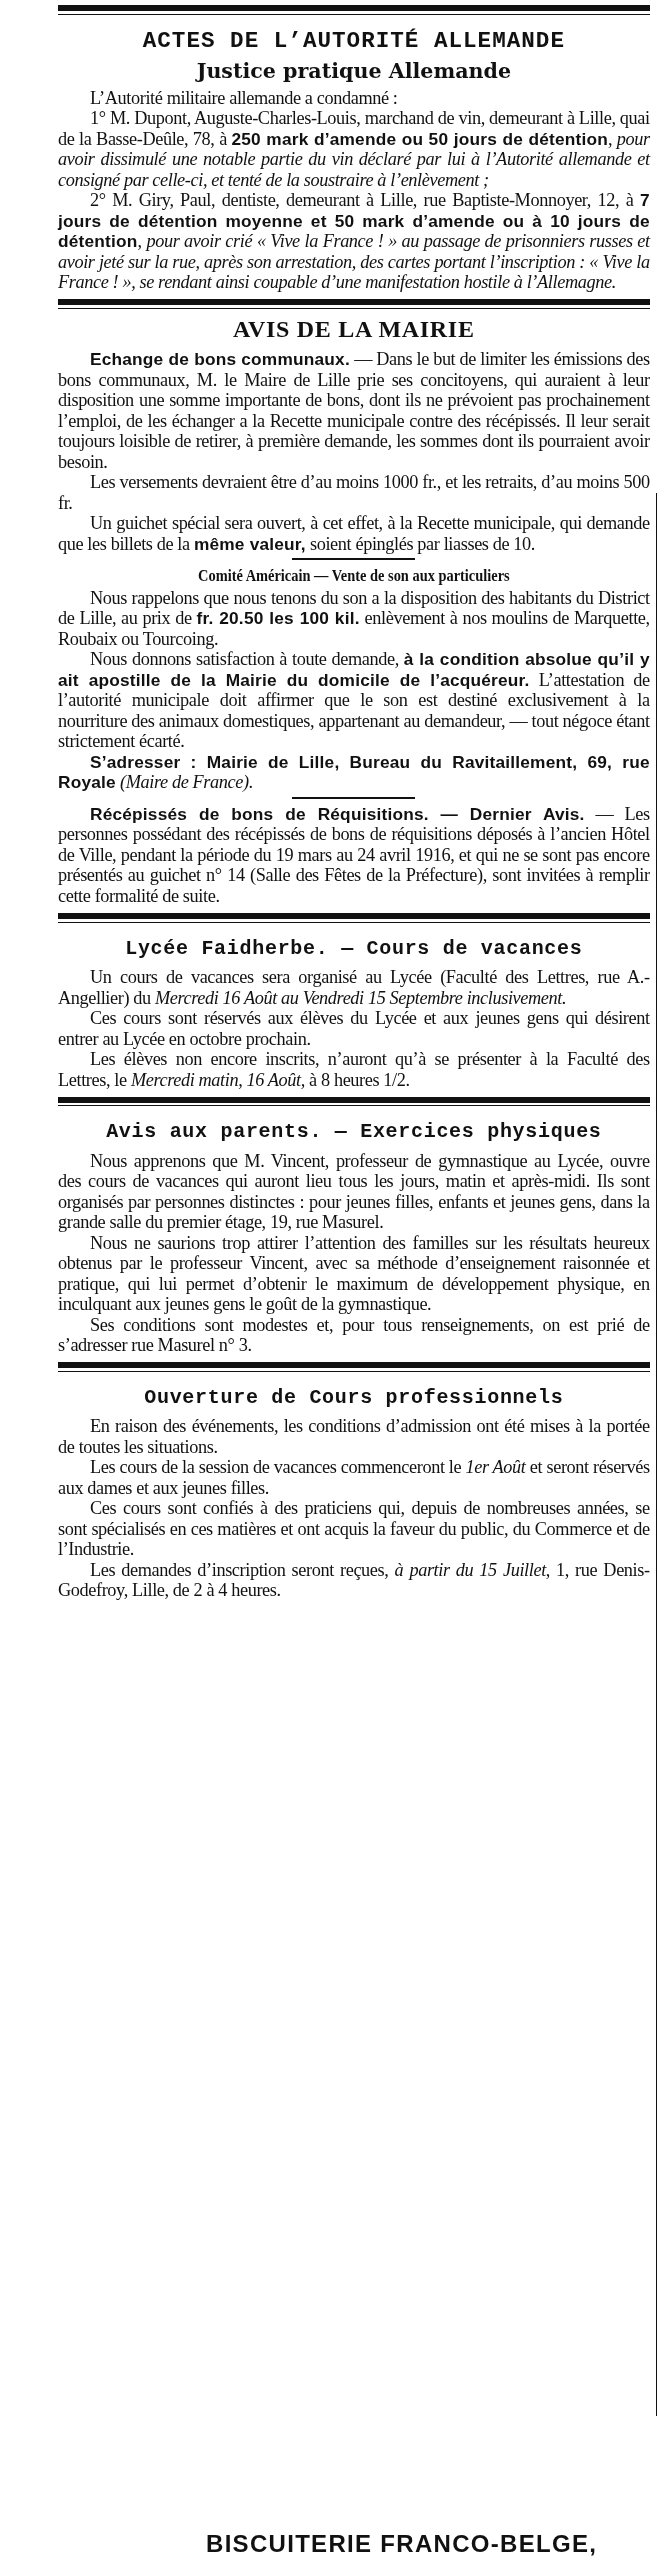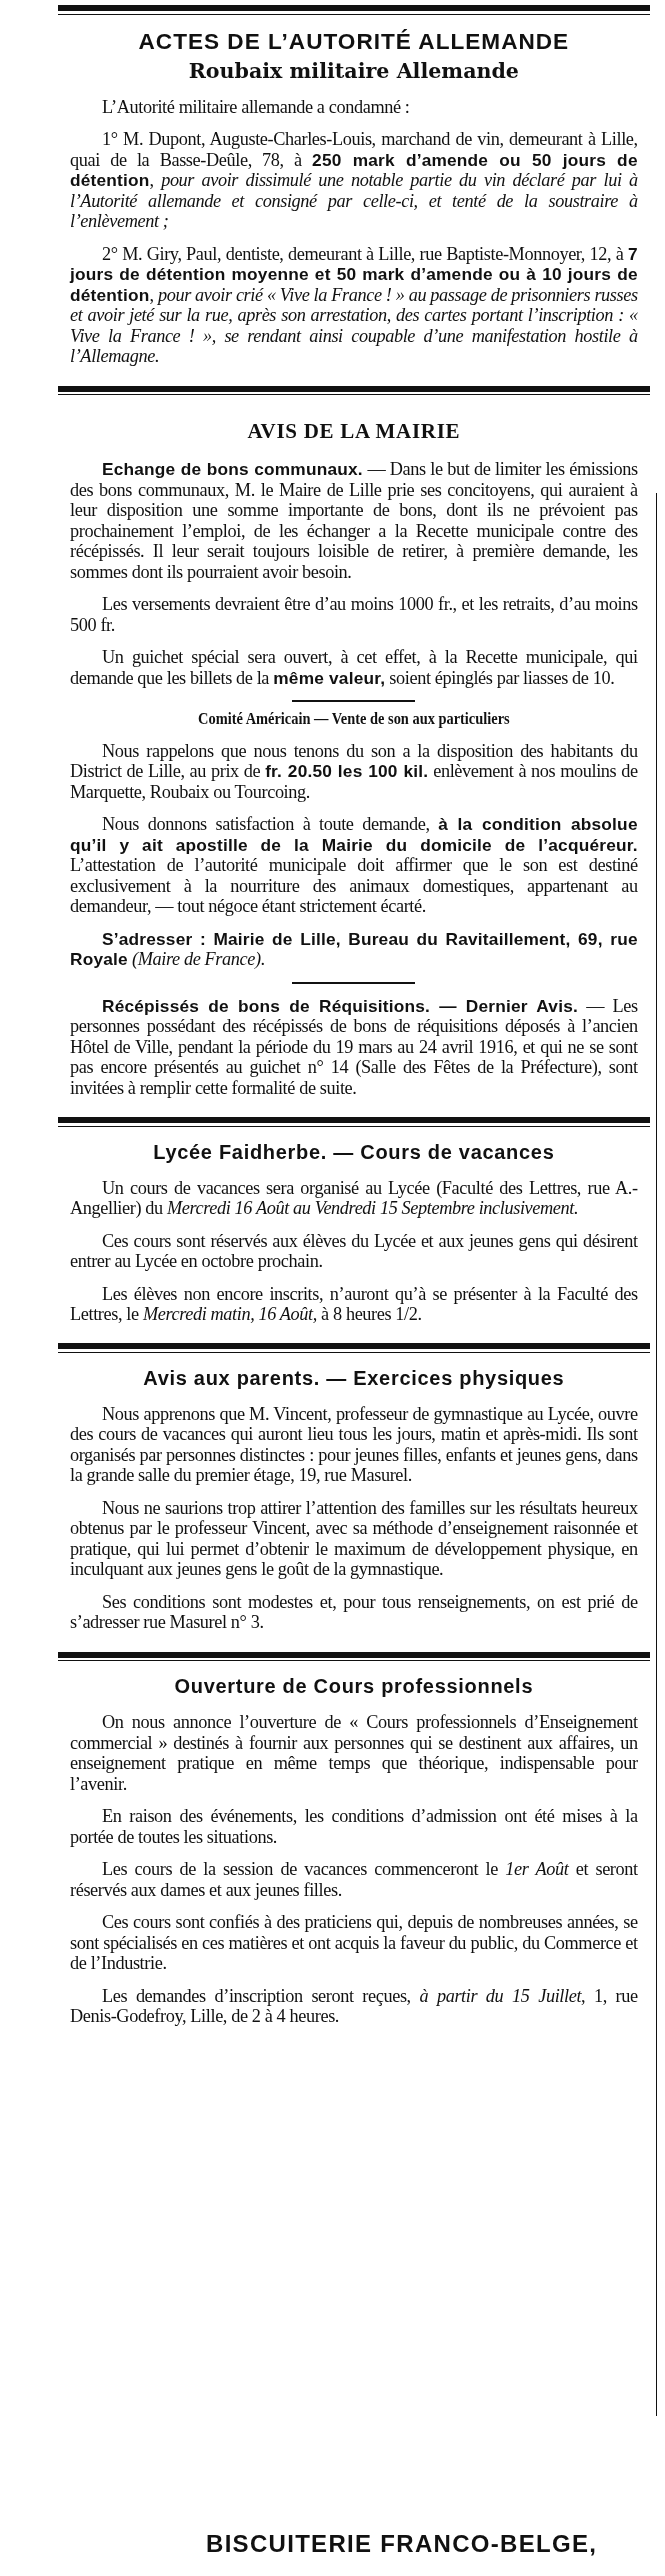--- a/index.html
+++ b/index.html
@@ -5,52 +5,52 @@
   html, body { margin: 0; padding: 0; background: #ffffff; }
   body { width: 666px; height: 2576px; position: relative; overflow: hidden; color: #111; }
   .col {
     position: absolute; left: 58px; top: 5.3px; width: 601px;
   }
   .col-inner { padding-right: 9.3px; }
   .vline { position: absolute; left: 656px; width: 1.3px; background: #111; }
   .rule-double { height: 6.7px; border-top: 6px solid #111; border-bottom: 1.3px solid #111; height: 2.7px; margin: 0; }
   .rule-short { width: 123px; height: 2px; background: #111; margin: 4px auto 5.3px auto; }
   .h-sans {
-    font-family: Liberation Sans, sans-serif; font-weight: bold; text-align: center;
+    font-family: Liberation Mono, monospace; font-weight: bold; text-align: center;
     letter-spacing: 0.7px; transform-origin: center;
   }
   .h-big { font-size: 22.6px; margin: 13.3px 0 2.7px 0; line-height: 27px; letter-spacing: 1px; }
   .h-serif-big { font-family: "DejaVu Serif", serif; font-weight: bold; text-align: center; font-size: 20.6px; line-height: 27px; margin: 0 0 2.7px 0; }
-  .h-serif-caps { font-family: "Liberation Serif", serif; font-weight: bold; text-align: center; font-size: 21px; line-height: 32px; margin: 20px 0 4px 0; letter-spacing: 0.7px; }
+  .h-serif-caps { font-family: "Liberation Serif", serif; font-weight: bold; text-align: center; font-size: 24px; line-height: 32px; margin: 4px 0 4px 0; letter-spacing: 0.7px; }
   .h-sub { font-size: 20px; line-height: 27px; margin: 12px 0 5.3px 0; }
   .h-small-serif { font-family: "Liberation Serif", serif; font-weight: bold; text-align: center; font-size: 16px; line-height: 21px; margin: 1.3px 0 1.3px 0; transform: scaleX(0.9); }
   p {
     font-family: "Liberation Serif", serif; font-size: 18.3px; line-height: 20.5px;
-    margin: 12px; text-align: justify; text-indent: 32px; letter-spacing: -0.4px;
+    margin: 0; text-align: justify; text-indent: 32px; letter-spacing: -0.4px;
     hyphens: manual;
   }
   b.s, .s { font-family: "Liberation Sans", sans-serif; font-weight: bold; letter-spacing: 0.2px; font-size: 17.3px; }
   i { font-style: italic; }
   .footer-title {
     position: absolute; left: 206px; top: 2530px; width: 466px;
     font-family: "Liberation Sans", sans-serif; font-weight: bold; font-size: 24px; letter-spacing: 1.3px; white-space: nowrap;
   }
   .gap { height: 6.7px; }
 </style>
 </head>
 <body>
 
 <div class="vline" style="top:493px; height:1923px;"></div>
 
 <div class="col">
  <div class="col-inner">
 
   <div class="rule-double"></div>
   <div class="h-sans h-big">ACTES DE L’AUTORITÉ ALLEMANDE</div>
-  <div class="h-serif-big">Roubaix militaire Allemande</div>
+  <div class="h-serif-big">Justice pratique Allemande</div>
   <p><span>L’Autorité militaire allemande a condamné :</span></p>
   <p><span>1° M. Dupont, Auguste-Charles-Louis, marchand de vin, demeurant à Lille, quai de la Basse-Deûle, 78, à </span><b class="s">250 mark d’amende ou 50 jours de détention</b><span>, </span><i>pour avoir dissimulé une notable partie du vin déclaré par lui à l’Autorité allemande et consigné par celle-ci, et tenté de la soustraire à l’enlèvement ;</i></p>
   <p><span>2° M. Giry, Paul, dentiste, demeurant à Lille, rue Baptiste-Monnoyer, 12, à </span><b class="s">7 jours de détention moyenne et 50 mark d’amende ou à 10 jours de détention</b><span>, </span><i>pour avoir crié « Vive la France ! » au passage de prisonniers russes et avoir jeté sur la rue, après son arrestation, des cartes portant l’inscription : « Vive la France ! », se rendant ainsi coupable d’une manifestation hostile à l’Allemagne.</i></p>
 
   <div class="gap"></div>
 
   <div class="rule-double"></div>
   <div class="h-serif-caps">AVIS DE LA MAIRIE</div>
   <p><b class="s">Echange de bons communaux.</b><span> — Dans le but de limiter les émissions des bons communaux, M. le Maire de Lille prie ses concitoyens, qui auraient à leur disposition une somme importante de bons, dont ils ne prévoient pas prochainement l’emploi, de les échanger a la Recette municipale contre des récépissés. Il leur serait toujours loisible de retirer, à première demande, les sommes dont ils pourraient avoir besoin.</span></p>
   <p>Les versements devraient être d’au moins 1000 fr., et les retraits, d’au moins 500 fr.</p>
@@ -78,21 +78,20 @@
   <div class="rule-double"></div>
   <div class="h-sans h-sub">Avis aux parents. — Exercices physiques</div>
   <p>Nous apprenons que M. Vincent, professeur de gymnastique au Lycée, ouvre des cours de vacances qui auront lieu tous les jours, matin et après-midi. Ils sont organisés par personnes distinctes : pour jeunes filles, enfants et jeunes gens, dans la grande salle du premier étage, 19, rue Masurel.</p>
   <p>Nous ne saurions trop attirer l’attention des familles sur les résultats heureux obtenus par le professeur Vincent, avec sa méthode d’enseignement raisonnée et pratique, qui lui permet d’obtenir le maximum de développement physique, en inculquant aux jeunes gens le goût de la gymnastique.</p>
   <p>Ses conditions sont modestes et, pour tous renseignements, on est prié de s’adresser rue Masurel n° 3.</p>
 
   <div class="gap"></div>
 
   <div class="rule-double"></div>
   <div class="h-sans h-sub">Ouverture de Cours professionnels</div>
-  <p>On nous annonce l’ouverture de « Cours professionnels d’Enseignement commercial » destinés à fournir aux personnes qui se destinent aux affaires, un enseignement pratique en même temps que théorique, indispensable pour l’avenir.</p>
   <p>En raison des événements, les conditions d’admission ont été mises à la portée de toutes les situations.</p>
   <p><span>Les cours de la session de vacances commenceront le </span><i>1er Août</i><span> et seront réservés aux dames et aux jeunes filles.</span></p>
   <p>Ces cours sont confiés à des praticiens qui, depuis de nombreuses années, se sont spécialisés en ces matières et ont acquis la faveur du public, du Commerce et de l’Industrie.</p>
   <p><span>Les demandes d’inscription seront reçues, </span><i>à partir du 15 Juillet</i><span>, 1, rue Denis-Godefroy, Lille, de 2 à 4 heures.</span></p>
 
  </div>
 </div>
 
 <div class="footer-title">BISCUITERIE FRANCO-BELGE,</div>
 

